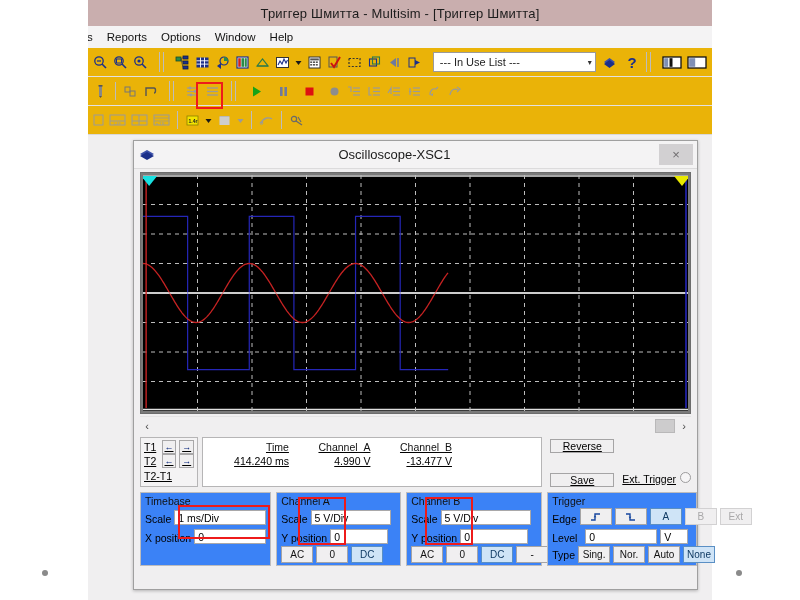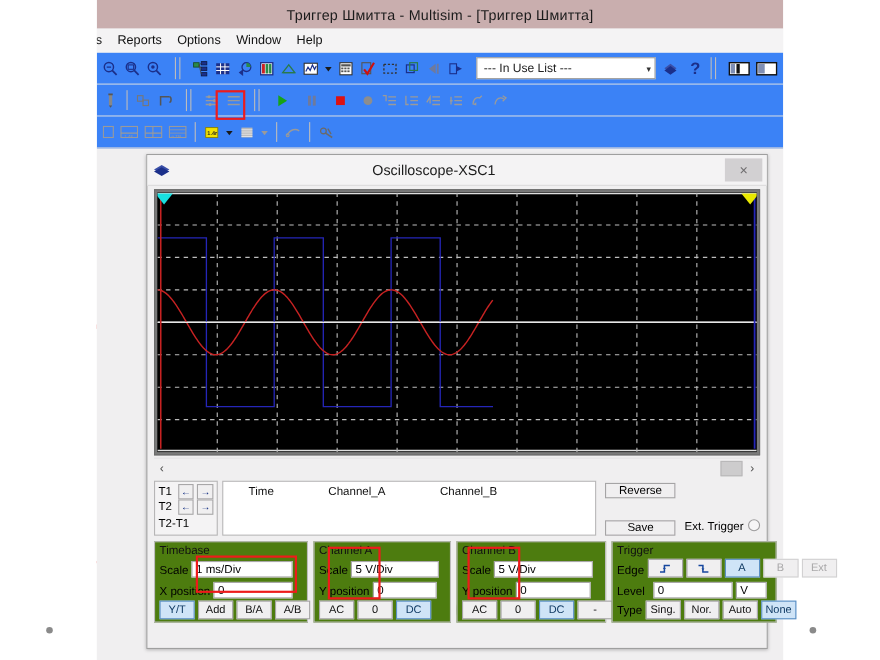--- a/index.html
+++ b/index.html
@@ -10,21 +10,21 @@
   .root{position:relative;width:800px;height:519px;}
 
   
   .ms-window{position:absolute;left:88px;top:0;width:624px;height:600px;background:#f0eff0;overflow:hidden;}
   .titlebar{height:26px;background:#c9aeae;display:flex;align-items:center;justify-content:center;}
   .titlebar .ttl{font-size:13px;color:#1b1b1b;letter-spacing:.2px;}
 
   .menubar{height:22px;background:#f4f3f4;display:flex;align-items:center;padding-left:0px;gap:14px;}
   .menubar .mi{font-size:11.5px;color:#111;}
 
-  .tbrow{height:28px;background:#3b82f6;display:flex;align-items:center;gap:2px;border-bottom:1px solid #e2e1e2;}
+  .tbrow{height:28px;background:#eab308;display:flex;align-items:center;gap:2px;border-bottom:1px solid #e2e1e2;}
   .tbrow.r2{height:28px;}
   .tbrow.r3{height:28px;border-bottom:1px solid #d9d8d9;}
   .tbgroup{display:flex;align-items:center;gap:3px;padding:0 4px;height:24px;}
   .sep{width:1px;height:18px;background:#bdbcbd;margin:0 3px;}
   .sep2{width:3px;height:20px;border-left:1px solid #bdbcbd;border-right:1px solid #bdbcbd;margin:0 4px;}
 
   .ico{width:17px;height:17px;display:inline-flex;align-items:center;justify-content:center;font-size:12px;line-height:1;}
   .ico svg{display:block;}
 
   .combo{height:18px;width:160px;background:#fff;border:1px solid #9a9a9a;display:flex;align-items:center;
@@ -54,40 +54,40 @@
 
   .screenwrap{margin:3px 6px 0 6px;height:242px;background:#7a7a7a;border:1px solid #6c6c6c;padding:2px;box-sizing:border-box;}
   .screen{position:relative;width:100%;height:100%;background:#000;overflow:hidden;}
 
   .hscroll{height:17px;margin:2px 6px 0 6px;background:#f0eff0;display:flex;align-items:center;
            justify-content:space-between;border-top:1px solid #e4e3e4;}
   .hscroll .ar{width:14px;text-align:center;color:#4a4a4a;font-size:11px;}
   .hscroll .thumb{width:18px;height:12px;background:#cdcccd;border:1px solid #b9b8b9;margin-left:auto;margin-right:2px;}
 
   
-  .readout{display:flex;margin:3px 6px 0 6px;height:50px;gap:4px;}
+  .readout{display:flex;margin:3px 6px 0 6px;height:50px;gap:4px;text-decoration:underline;}
   .tbox{width:58px;border:1px solid #b6b5b6;background:#f4f3f4;box-sizing:border-box;padding:2px 3px;}
   .trow{display:flex;align-items:center;gap:3px;height:14px;font-size:10.5px;}
   .trow .tn{width:15px;}
   .arbtn{width:13px;height:12px;border:1px solid #a8a7a8;background:#f0eff0;display:flex;align-items:center;
          justify-content:center;font-size:9px;color:#00207a;}
   .tdiff{font-size:10.5px;padding-top:2px;}
   .valbox{flex:1;background:#fff;border:1px solid #b6b5b6;box-sizing:border-box;padding:1px 0 0 0;}
   .valtbl{width:100%;font-size:10.5px;}
   .valtbl td{padding:0;text-align:right;}
   .valtbl .hd{color:#111;}
   .rbtns{width:72px;display:flex;flex-direction:column;gap:20px;align-items:center;padding-top:2px;}
   .rbtn{width:62px;height:19px;border:1px solid #a5a4a5;background:#f0eff0;font-size:10.5px;
         display:flex;align-items:center;justify-content:center;}
   .extrig{display:flex;align-items:flex-end;padding-bottom:2px;font-size:10.5px;gap:4px;}
   .extrig .dot{width:9px;height:9px;border-radius:50%;border:1px solid #9d9c9d;background:#f6f5f6;margin-bottom:2px;}
 
   
   .ctrl{display:flex;margin:5px 6px 0 6px;height:74px;gap:5px;}
-  .grp{border:1px solid #bdbcbd;background:#4d7c0f;box-sizing:border-box;padding:2px 4px 3px 4px;position:relative;}
+  .grp{border:1px solid #bdbcbd;background:#3b82f6;box-sizing:border-box;padding:2px 4px 3px 4px;position:relative;}
   .grp .gt{font-size:10.5px;color:#111;height:13px;}
   .frow{display:flex;align-items:flex-end;gap:3px;height:17px;margin-bottom:2px;}
   .flab{font-size:10.5px;white-space:nowrap;}
   .fin{height:15px;background:#fff;border:1px solid #a9a8a9;box-sizing:border-box;font-size:10.5px;
        padding:0 3px;display:flex;align-items:center;}
   .btnrow{display:flex;gap:3px;align-items:center;}
   .sbtn{height:15px;min-width:22px;padding:0 4px;border:1px solid #a5a4a5;background:#f0eff0;font-size:10px;
         display:flex;align-items:center;justify-content:center;color:#111;}
   .sbtn.on{background:#cfe4f7;border:1px solid #5a8fc4;color:#103a63;}
   .sbtn.dis{color:#a9a8a9;background:#f0eff0;border:1px solid #d2d1d2;}
@@ -559,20 +559,26 @@
       </div>
       <div class="valbox">
         <table class="valtbl">
           <tbody>
               <tr>
             <td class="hd">Time</td>
             <td class="hd">Channel_A</td>
             <td class="hd">Channel_B</td>
             <td style="width:26%"></td>
           </tr>
+          <tr>
+            <td>414.240 ms</td>
+            <td>4.990 V</td>
+            <td>-13.477 V</td>
+            <td></td>
+          </tr>
         </tbody>
           </table>
       </div>
       <div class="rbtns">
         <div class="rbtn">Reverse</div>
         <div class="rbtn">Save</div>
       </div>
       <div class="extrig">
         <span>Ext. Trigger</span>
         <span class="dot"></span>
@@ -583,26 +589,20 @@
 
       <div class="grp g-time">
         <div class="gt">Timebase</div>
         <div class="frow">
           <span class="flab">Scale</span>
           <span class="fin" style="width:92px;">1 ms/Div</span>
         </div>
         <div class="frow">
           <span class="flab">X position</span>
           <span class="fin" style="width:72px;">0</span>
-        </div>
-        <div class="btnrow">
-          <span class="sbtn on">Y/T</span>
-          <span class="sbtn">Add</span>
-          <span class="sbtn">B/A</span>
-          <span class="sbtn">A/B</span>
         </div>
       </div>
 
       <div class="grp g-a">
         <div class="gt">Channel A</div>
         <div class="frow">
           <span class="flab">Scale</span>
           <span class="fin" style="width:80px;">5  V/Div</span>
         </div>
         <div class="frow">

